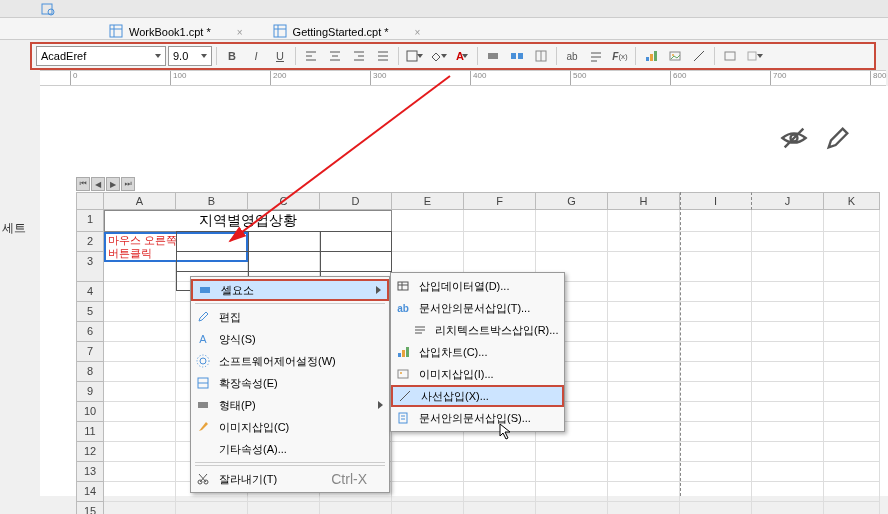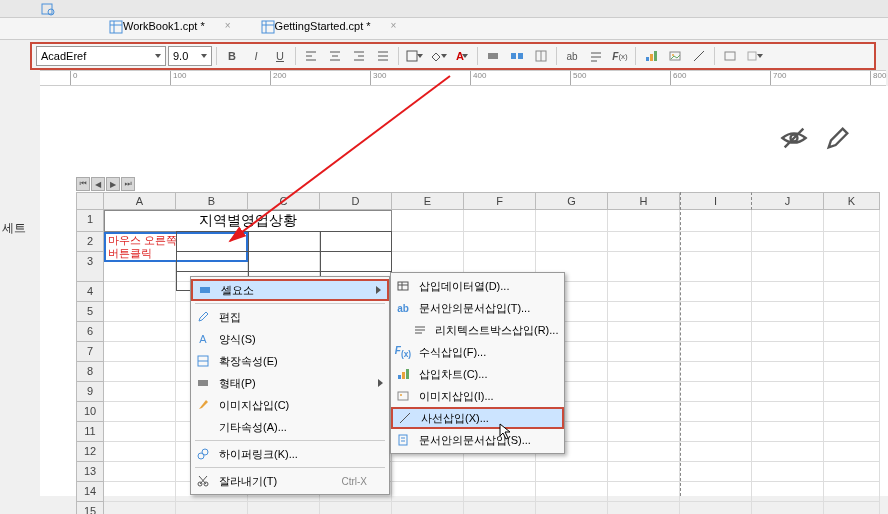--- a/index.html
+++ b/index.html
@@ -4,21 +4,21 @@
 <style>
   * { box-sizing: border-box; margin: 0; padding: 0; }
   body { font-family: "Malgun Gothic", Arial, sans-serif; font-size: 11px; background: #f0f0f0; width: 888px; height: 514px; overflow: hidden; position: relative; }
 
   
   .top-strip { height: 18px; background: #e8e8e8; border-bottom: 1px solid #ccc; display: flex; align-items: center; padding-left: 40px; gap: 4px; }
   .top-strip-icon { width: 16px; height: 16px; display: flex; align-items: center; justify-content: center; color: #4a90d9; }
 
   
   .doc-tabs { height: 22px; background: #f5f5f5; border-bottom: 1px solid #ccc; display: flex; align-items: center; padding-left: 100px; gap: 2px; }
-  .doc-tab { height: 20px; display: flex; align-items: flex-start; padding: 0 8px; background: #f5f5f5; border: 1px solid transparent; border-radius: 2px 2px 0 0; }
+  .doc-tab { height: 20px; display: flex; align-items: flex-end; padding: 0 8px; gap: 6px; background: #f5f5f5; border: 1px solid transparent; border-radius: 2px 2px 0 0; }
   .doc-tab .tab-icon { width: 14px; height: 14px; color: #4a90d9; }
   .doc-tab .close-x { color: #999; font-size: 10px; margin-left: 20px; }
 
   
   .fmt-toolbar { height: 28px; background: #f5f5f5; border: 2px solid #c94a3a; margin: 2px 12px 0 30px; display: flex; align-items: center; padding: 0 4px; gap: 2px; }
   .fmt-select { border: 1px solid #999; height: 20px; background: #fff; display: flex; align-items: center; padding: 0 4px; gap: 4px; }
   .fmt-font { width: 130px; }
   .fmt-size { width: 44px; justify-content: space-between; }
   .dd-arrow { width: 0; height: 0; border-left: 3px solid transparent; border-right: 3px solid transparent; border-top: 4px solid #555; }
   .fmt-btn { width: 22px; height: 22px; display: flex; align-items: center; justify-content: center; color: #555; cursor: pointer; }
@@ -55,21 +55,21 @@
 
   
   .merged-title { position: absolute; top: 18px; left: 28px; height: 22px; background: #fff; border: 1px solid #888; display: flex; align-items: center; justify-content: center; font-size: 14px; }
   .selected-cell { position: absolute; border: 2px solid #2a72d4; background: #fff; }
 
   
   .menu { position: absolute; background: #f8f8f8; border: 1px solid #999; box-shadow: 2px 2px 4px rgba(0,0,0,.3); padding: 2px 0; }
   .menu-item { display: flex; align-items: center; height: 22px; padding: 0 22px 0 4px; gap: 8px; white-space: nowrap; }
   .menu-item.hovered { background: #cce4ff; }
   .menu-item .mi-icon { width: 16px; height: 16px; display: flex; align-items: center; justify-content: center; color: #4a90d9; }
-  .menu-item .mi-shortcut { margin-left: auto; color: #888; font-size: 10px; }
+  .menu-item .mi-shortcut { margin-left: auto; color: #888; font-size: 14px; }
   .menu-item .submenu-arrow { position: absolute; right: 6px; width: 0; height: 0; border-top: 4px solid transparent; border-bottom: 4px solid transparent; border-left: 5px solid #555; }
   .menu-hl { border: 2px solid #c94a3a; }
   .menu-sep { height: 1px; background: #ccc; margin: 2px 4px; }
 
   
   .arrow { position: absolute; pointer-events: none; }
 
   
   .side-label { position: absolute; top: 220px; left: 2px; font-size: 12px; color: #333; writing-mode: horizontal-tb; }
 
@@ -564,20 +564,29 @@
           </span>
           <span>편집</span>
         </div>
         <div class="menu-item" style="position: relative;">
           <span class="mi-icon">A</span>
           <span>양식(S)</span>
         </div>
         <div class="menu-item" style="position: relative;">
           <span class="mi-icon">
             <svg width="14" height="14">
+              <circle cx="7" cy="7" r="3" fill="none" stroke="#4a90d9"></circle>
+              <circle cx="7" cy="7" r="6" fill="none" stroke="#4a90d9" stroke-dasharray="1 2"></circle>
+            </svg>
+          </span>
+          <span>소프트웨어제어설정(W)</span>
+        </div>
+        <div class="menu-item" style="position: relative;">
+          <span class="mi-icon">
+            <svg width="14" height="14">
               <rect x="2" y="2" width="10" height="10" fill="none" stroke="#4a90d9"></rect>
               <line x1="2" y1="7" x2="12" y2="7" stroke="#4a90d9"></line>
             </svg>
           </span>
           <span>확장속성(E)</span>
         </div>
         <div class="menu-item" style="position: relative;">
           <span class="mi-icon">
             <svg width="14" height="14">
               <rect x="2" y="4" width="10" height="6" fill="#888"></rect>
@@ -592,29 +601,20 @@
               <path d="M3 11 L10 2 L12 4 L6 10 Z" fill="#e8a33d"></path>
             </svg>
           </span>
           <span>이미지삽입(C)</span>
         </div>
         <div class="menu-item" style="position: relative;">
           <span class="mi-icon"></span>
           <span>기타속성(A)...</span>
         </div>
         <div class="menu-sep"></div>
-        <div class="menu-item" style="position: relative;">
-          <span class="mi-icon">
-            <svg width="14" height="14">
-              <circle cx="5" cy="9" r="3" fill="none" stroke="#4a90d9"></circle>
-              <circle cx="9" cy="5" r="3" fill="none" stroke="#4a90d9"></circle>
-            </svg>
-          </span>
-          <span>하이퍼링크(K)...</span>
-        </div>
         <div class="menu-sep"></div>
         <div class="menu-item" style="position: relative;">
           <span class="mi-icon">
             <svg width="14" height="14">
               <circle cx="4" cy="10" r="2" fill="none" stroke="#555"></circle>
               <circle cx="10" cy="10" r="2" fill="none" stroke="#555"></circle>
               <line x1="4" y1="10" x2="11" y2="2" stroke="#555"></line>
               <line x1="10" y1="10" x2="3" y2="2" stroke="#555"></line>
             </svg>
           </span>
@@ -645,26 +645,20 @@
             <svg width="14" height="14">
               <line x1="2" y1="4" x2="12" y2="4" stroke="#555"></line>
               <line x1="2" y1="7" x2="12" y2="7" stroke="#555"></line>
               <line x1="2" y1="10" x2="9" y2="10" stroke="#555"></line>
             </svg>
           </span>
           <span>리치텍스트박스삽입(R)...</span>
         </div>
         <div class="menu-item" style="position: relative;">
           <span class="mi-icon">
-            <span style="font-size:10px;font-weight:bold"><i>F</i><sub>(x)</sub></span>
-          </span>
-          <span>수식삽입(F)...</span>
-        </div>
-        <div class="menu-item" style="position: relative;">
-          <span class="mi-icon">
             <svg width="14" height="14">
               <rect x="2" y="8" width="3" height="4" fill="#4a90d9"></rect>
               <rect x="6" y="5" width="3" height="7" fill="#e8a33d"></rect>
               <rect x="10" y="2" width="3" height="10" fill="#6a6"></rect>
             </svg>
           </span>
           <span>삽입차트(C)...</span>
         </div>
         <div class="menu-item" style="position: relative;">
           <span class="mi-icon">

